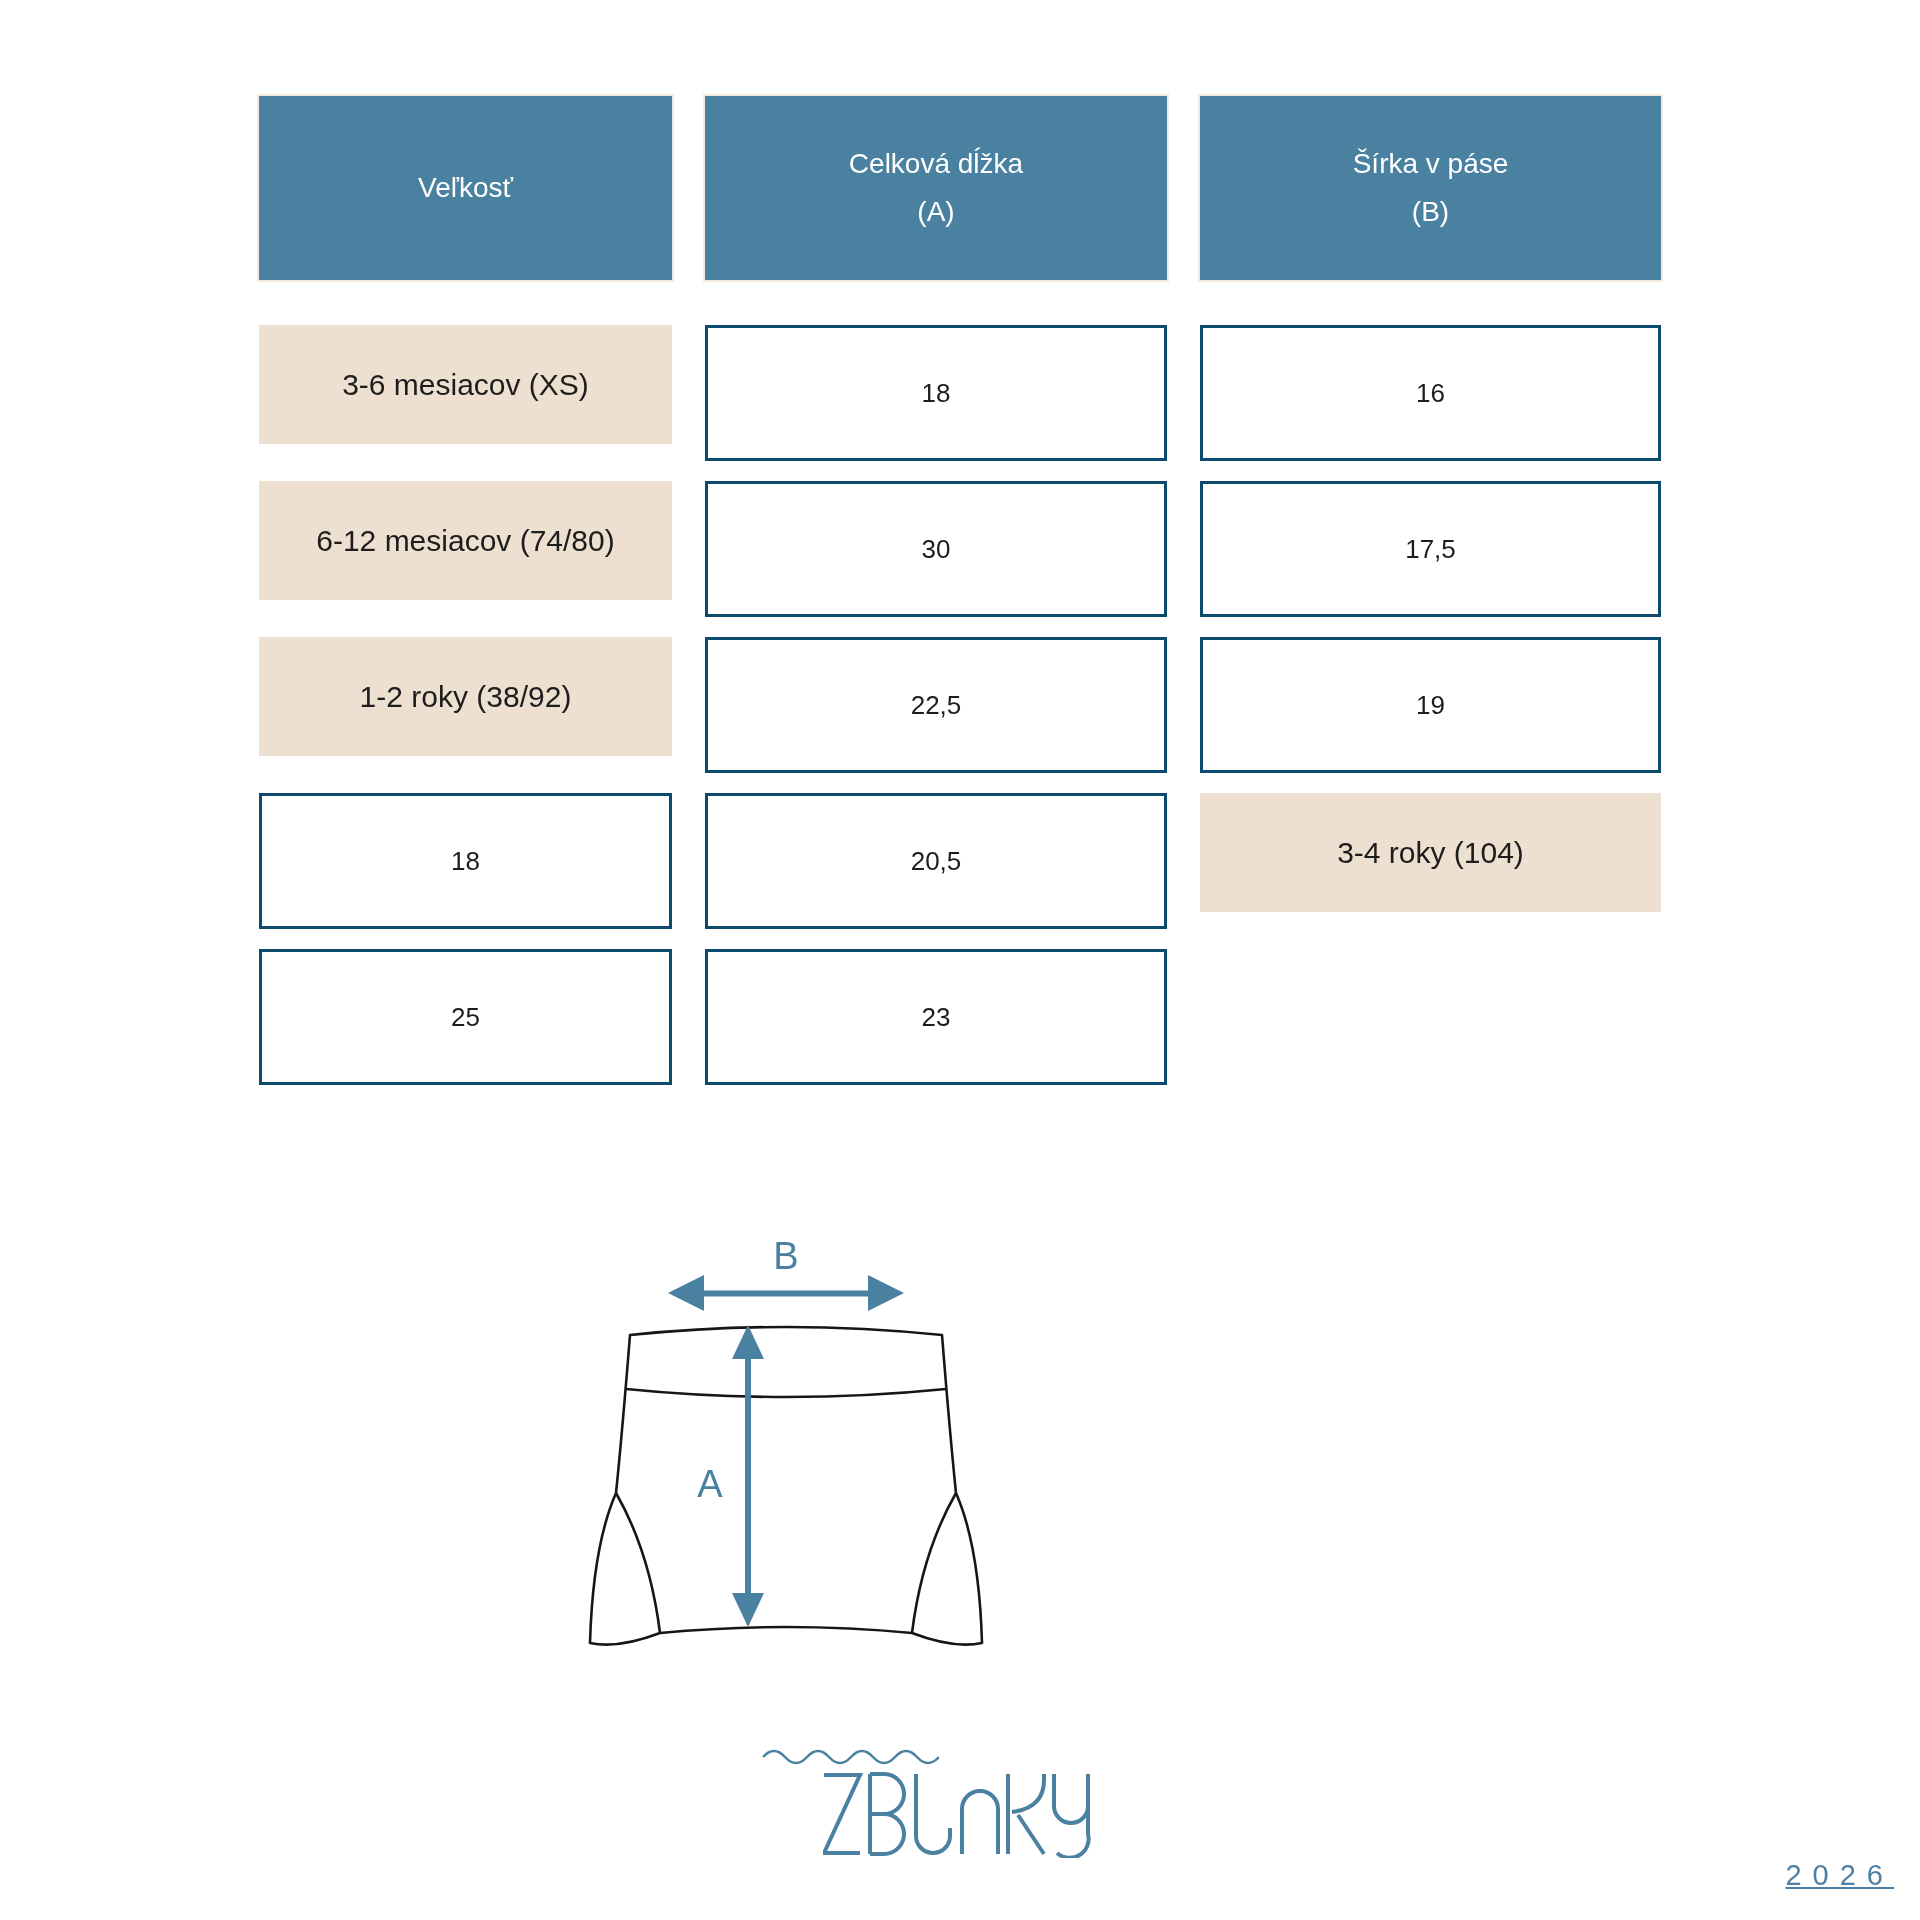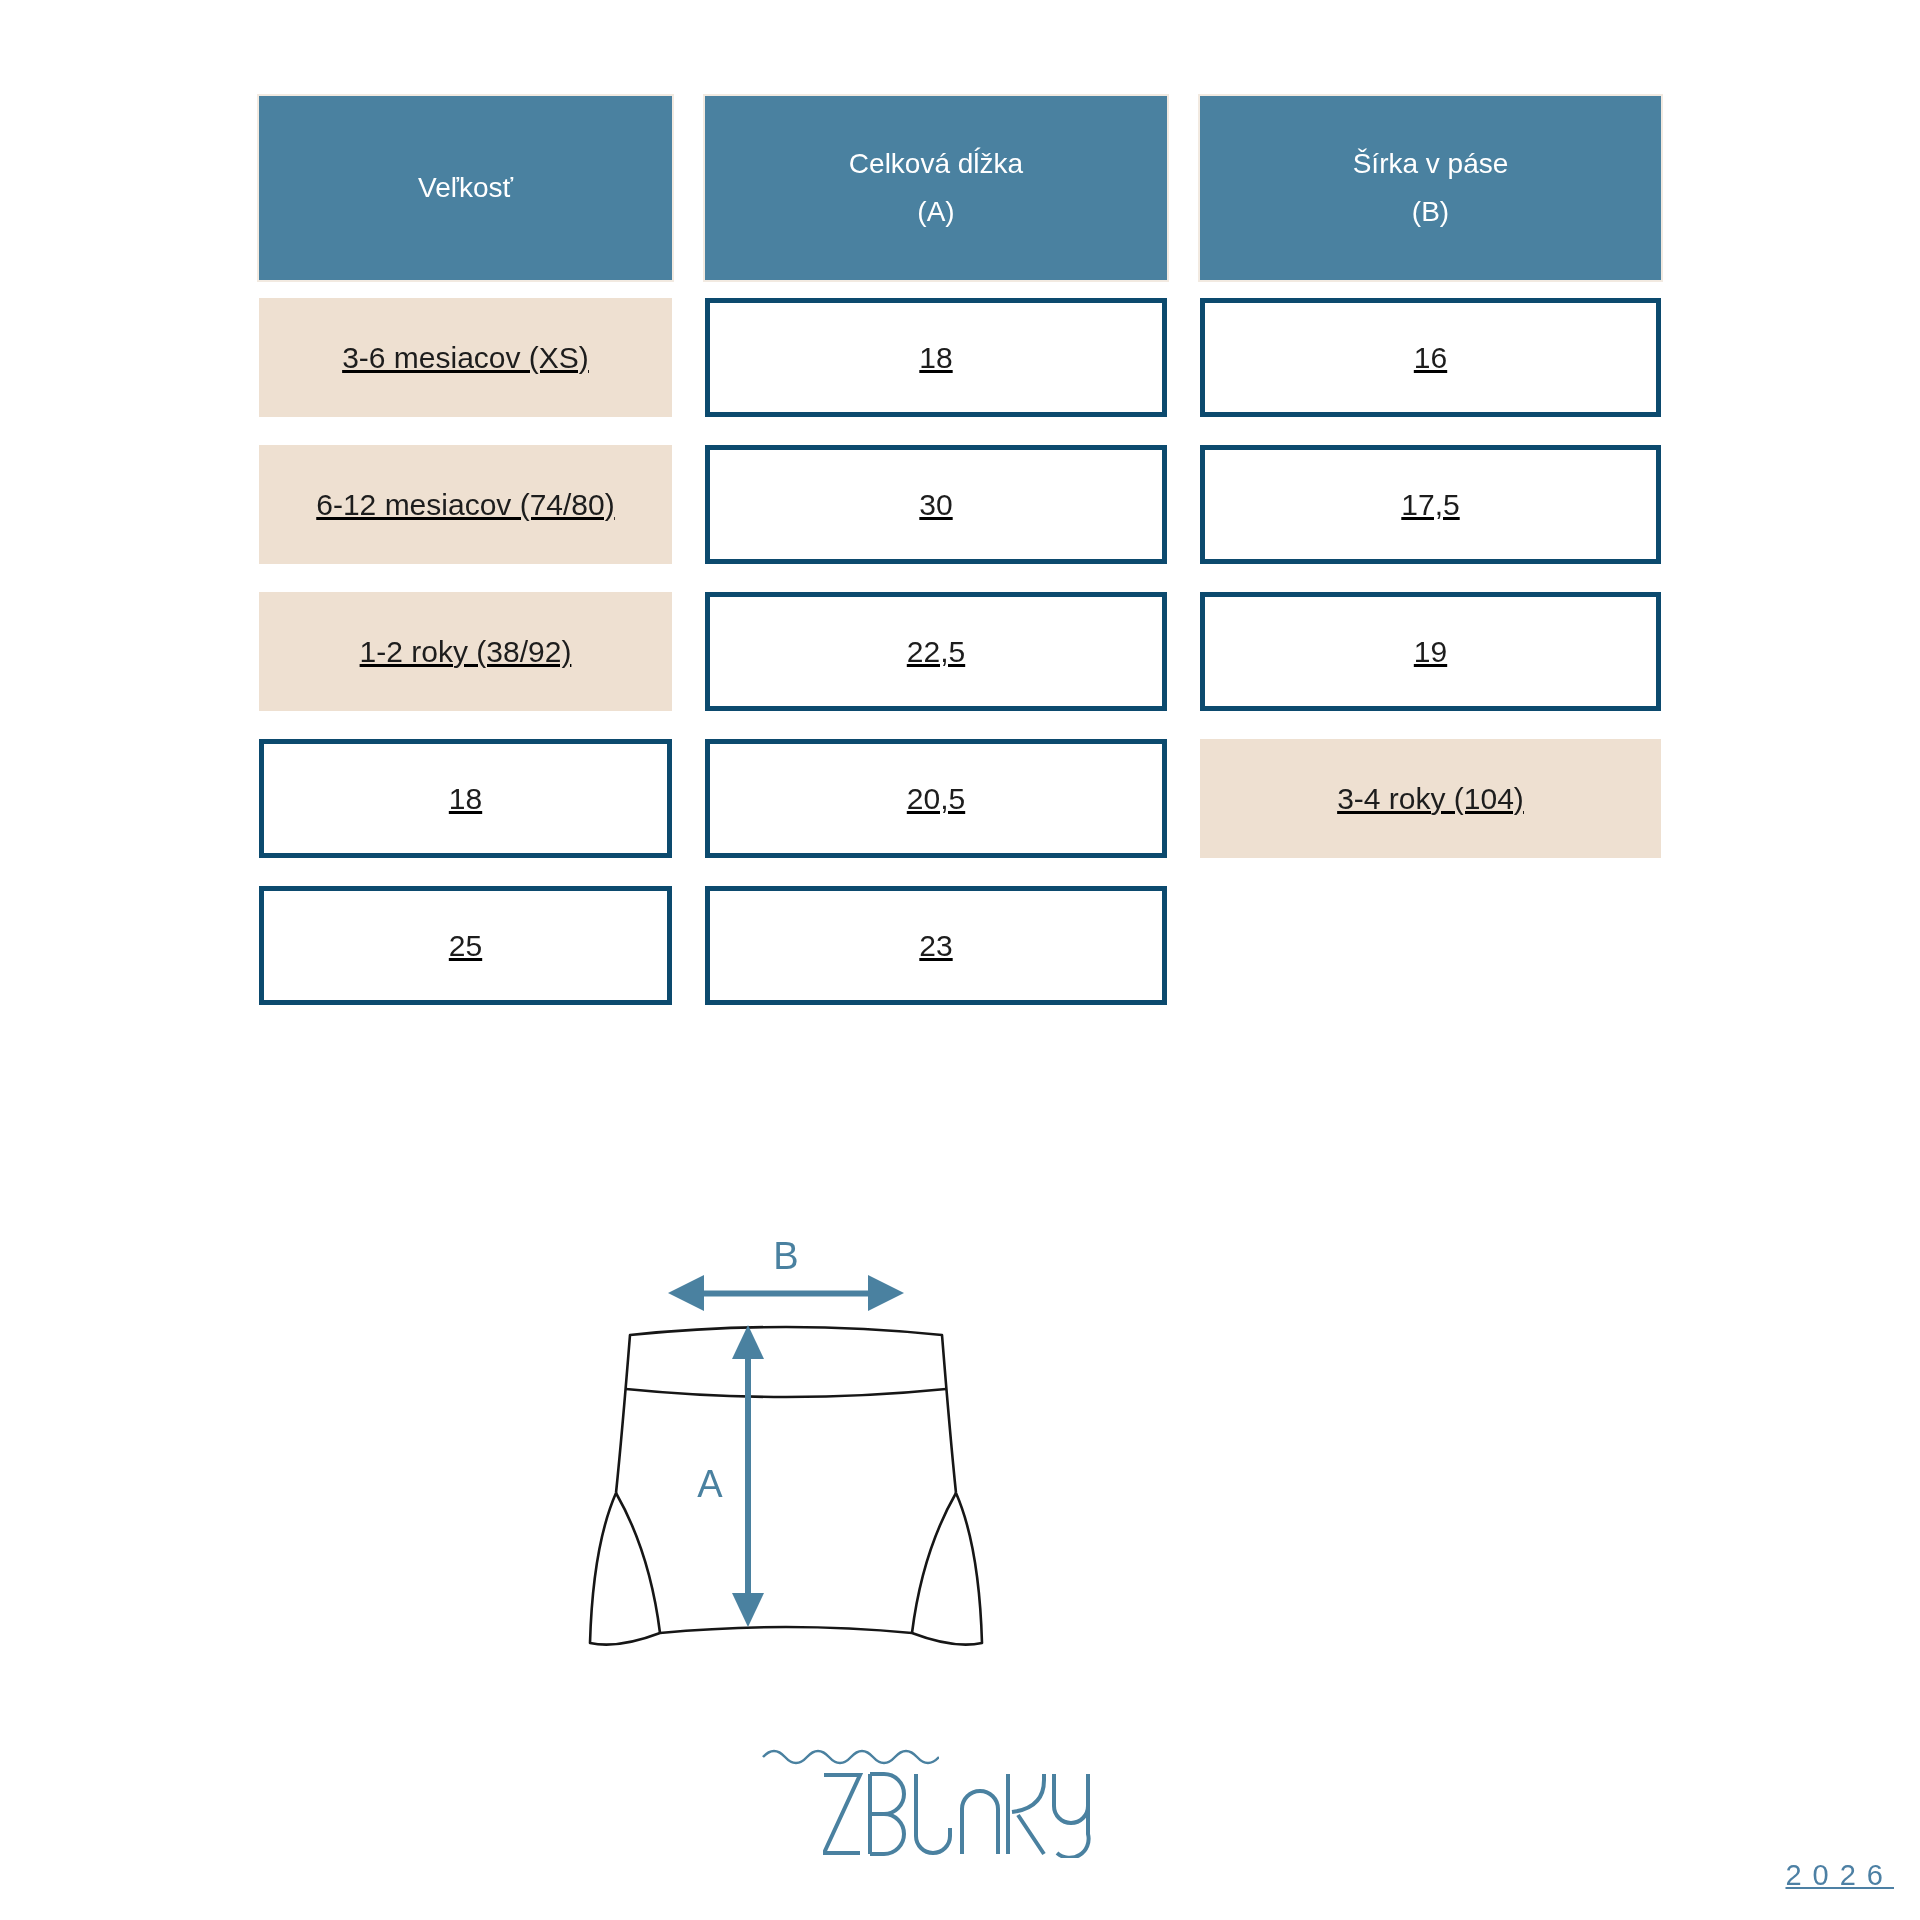--- a/index.html
+++ b/index.html
@@ -24,37 +24,37 @@
     background: #4a81a0;
     outline: 2px solid #f2eae1;
     color: #ffffff;
     display: flex; flex-direction: column;
     align-items: center; justify-content: center;
     font-size: 28px;
     line-height: 1.7;
     text-align: center;
   }
   .header-cell .unit:empty { display: none; }
-  .body-rows { margin-top: 18px; row-gap: 28px; text-decoration: underline; }
+  .body-rows { margin-top: 45px; row-gap: 20px; }
   .size-cell {
     height: 119px;
     background: #eee0d1;
     color: #1d1d1d;
     display: flex; align-items: center; justify-content: center;
     font-size: 30px;
     text-align: center;
   }
   .value-cell {
-    height: 119px;
+    height: 136px;
     box-sizing: border-box;
     background: #ffffff;
-    border: 5px solid #0c4a6e;
+    border: 3px solid #0c4a6e;
     color: #1d1d1d;
     display: flex; align-items: center; justify-content: center;
-    font-size: 30px;
+    font-size: 26px;
   }
 
   
   .figure { position: absolute; left: 550px; top: 1235px; width: 470px; height: 470px; }
   .figure svg { display: block; width: 470px; height: 470px; }
 
   
   .wave { position: absolute; left: 761px; top: 1744px; width: 178px; height: 24px; }
   .brand { position: absolute; left: 823px; top: 1772px; width: 268px; height: 86px; }
 

